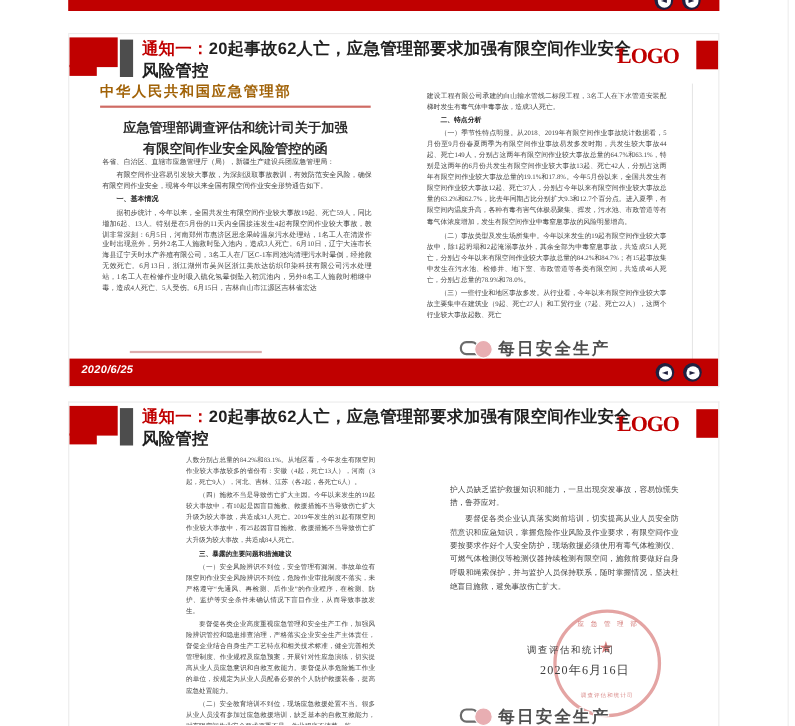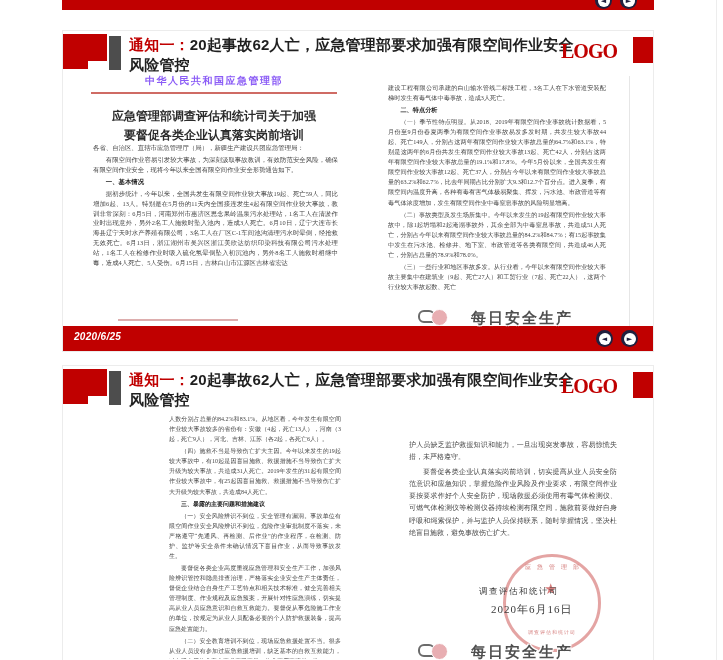--- a/index.html
+++ b/index.html
@@ -19,21 +19,21 @@
   #slide2 { top:365px; height:295px; border-bottom:none; }
 
   
   .hdr-red  { position:absolute; left:0; top:3px;  width:44px; height:27px; background:#c00000; }
   .hdr-red2 { position:absolute; left:0; top:28px; width:25px; height:10px; background:#c00000; }
   .hdr-gray { position:absolute; left:46px; top:5px; width:12px; height:34px; background:#4d4d4d; }
   .hdr-title { position:absolute; left:66px; top:4px; width:450px; font-size:15px; font-weight:bold; color:#1f1f1f; line-height:1.3; letter-spacing:0.2px; }
   .hdr-title .notice { color:#c00000; }
   .hdr-logo { position:absolute; left:498px; top:9px; width:68px; font-size:20px; font-weight:900; color:#c00000; font-family:Liberation Serif, serif; letter-spacing:-1px; }
   .hdr-sq { position:absolute; left:570px; top:6px; width:20px; height:26px; background:#c00000; }
-  .org { position:absolute; left:28px; top:43px; width:246px; text-align:center; font-size:10px; font-weight:bold; color:#8b5cf6; letter-spacing:1.5px; border-bottom:2px solid #cf6b64; padding-bottom:4px; font-family:"Liberation Serif","DejaVu Serif",serif; }
+  .org { position:absolute; left:28px; top:43px; width:246px; text-align:left; font-size:13px; font-weight:bold; color:#a16207; letter-spacing:1.5px; border-bottom:2px solid #cf6b64; padding-bottom:4px; font-family:"Liberation Serif","DejaVu Serif",serif; }
   .doctitle { position:absolute; left:28px; top:76px; width:246px; text-align:center; font-size:12px; font-weight:bold; color:#2b2b2b; line-height:1.6; font-family:"Liberation Serif","DejaVu Serif",serif; }
   .col { position:absolute; overflow:hidden; color:#454545; font-family:"Liberation Serif","DejaVu Serif",serif; }
   .col p { margin:0 0 2px 0; text-align:justify; }
   .ind { text-indent:2em; }
   .b { font-weight:bold; color:#222222; }
   #s1-left  { left:30px;  top:112px; width:245px; height:182px; font-size:6.4px; line-height:1.55; }
   #s1-right { left:325px; top:52px;  width:218px; height:243px; font-size:6.2px; line-height:1.62; }
   #s2-left  { left:106px; top:48px;  width:172px; height:245px; font-size:6px;   line-height:1.68; }
   #s2-right { left:346px; top:73px;  width:208px; height:125px; font-size:7px;   line-height:1.75; }
   .page-edge { position:absolute; left:566px; top:45px; height:252px; width:0; border-left:1px solid #e6e6e6; }
@@ -42,21 +42,21 @@
   
   .footer { position:absolute; left:0; bottom:0; width:100%; height:25px; background:#c00000; }
   .date { position:absolute; left:11px; top:5px; color:#ffffff; font-weight:bold; font-style:italic; font-size:10px; letter-spacing:0.3px; }
   .navs { position:absolute; left:533px; top:4px; display:flex; gap:8px; }
   .nav-btn { width:17px; height:17px; border-radius:50%; background:#20203f; display:flex; align-items:center; justify-content:center; cursor:pointer; }
   .nav-inner { width:12px; height:12px; border-radius:50%; background:#ffffff; color:#20203f; font-size:7px; line-height:12px; text-align:center; font-family:"DejaVu Sans",sans-serif; }
   .prev-strip { position:absolute; left:62px; top:0; width:592px; height:10px; background:#c00000; }
   .prev-strip .navs { top:-8px; }
 
   
-  .wm { position:absolute; display:flex; align-items:center; gap:21px; z-index:5; }
+  .wm { position:absolute; display:flex; gap:3px; z-index:5; }
   #wm1 { left:418px; top:308px; }
   #wm2 { left:418px; top:642px; }
   .wm-icon { position:relative; width:32px; height:20px; }
   .wm-bubble { position:absolute; left:0; top:2px; width:17px; height:13px; border:2px solid #6b6b6b; background:#ffffff; border-radius:6px 6px 1px 6px; }
   .wm-avatar { position:absolute; left:13px; top:1px; width:17px; height:17px; border-radius:50%; background:#e8aeb2; border:1px solid #ffffff; }
   .wm-text { font-size:15px; font-weight:bold; color:#4f4f4f; letter-spacing:2px;
              text-shadow:-1px -1px 0 #fff, 1px -1px 0 #fff, -1px 1px 0 #fff, 1px 1px 0 #fff; }
 
   
   .seal { position:absolute; left:440px; top:188px; width:98px; height:98px; border:3px solid rgba(206,90,88,0.55); border-radius:50%; }
@@ -86,21 +86,21 @@
   <div class="hdr-red"></div>
   <div class="hdr-red2"></div>
   <div class="hdr-gray"></div>
   <div class="hdr-title"><span class="notice">通知一：</span><span>20起事故62人亡，应急管理部要求加强有限空间作业安全风险管控</span></div>
   <div class="hdr-logo">LOGO</div>
   <div class="hdr-sq"></div>
 
   <div class="org">中华人民共和国应急管理部</div>
   <div class="doctitle">
     <div>应急管理部调查评估和统计司关于加强</div>
-    <div>要督促各类企业认真落实岗前培训</div>
+    <div>有限空间作业安全风险管控的函</div>
   </div>
 
   <div class="col" id="s1-left">
     <p>各省、自治区、直辖市应急管理厅（局），新疆生产建设兵团应急管理局：</p>
     <p class="ind">有限空间作业容易引发较大事故，为深刻汲取事故教训，有效防范安全风险，确保有限空间作业安全，现将今年以来全国有限空间作业安全形势通告如下。</p>
     <p class="ind b">一、基本情况</p>
     <p class="ind">据初步统计，今年以来，全国共发生有限空间作业较大事故19起、死亡59人，同比增加6起、13人。特别是在5月份的11天内全国接连发生4起有限空间作业较大事故，教训非常深刻：6月5日，河南郑州市惠济区思念果岭温泉污水处理站，1名工人在清淤作业时出现意外，另外2名工人施救时坠入池内，造成3人死亡。6月10日，辽宁大连市长海县辽宁天时水产养殖有限公司，3名工人在厂区C-1车间池沟清理污水时晕倒，经抢救无效死亡。6月13日，浙江湖州市吴兴区浙江美欣达纺织印染科技有限公司污水处理站，1名工人在检修作业时吸入硫化氢晕倒坠入初沉池内，另外8名工人施救时相继中毒，造成4人死亡、5人受伤。6月15日，吉林白山市江源区吉林省宏达</p>
   </div>
 
   <div class="col" id="s1-right">
@@ -146,21 +146,21 @@
   <div class="col" id="s2-left">
     <p>人数分别占总量的84.2%和83.1%。从地区看，今年发生有限空间作业较大事故较多的省份有：安徽（4起，死亡13人），河南（3起，死亡9人），河北、吉林、江苏（各2起，各死亡6人）。</p>
     <p class="ind">（四）施救不当是导致伤亡扩大主因。今年以来发生的19起较大事故中，有10起是因盲目施救、救援措施不当导致伤亡扩大升级为较大事故，共造成31人死亡。2019年发生的31起有限空间作业较大事故中，有25起因盲目施救、救援措施不当导致伤亡扩大升级为较大事故，共造成84人死亡。</p>
     <p class="ind b">三、暴露的主要问题和措施建议</p>
     <p class="ind">（一）安全风险辨识不到位，安全管理有漏洞。事故单位有限空间作业安全风险辨识不到位，危险作业审批制度不落实，未严格遵守“先通风、再检测、后作业”的作业程序，在检测、防护、监护等安全条件未确认情况下盲目作业，从而导致事故发生。</p>
     <p class="ind">要督促各类企业高度重视应急管理和安全生产工作，加强风险辨识管控和隐患排查治理，严格落实企业安全生产主体责任，督促企业结合自身生产工艺特点和相关技术标准，健全完善相关管理制度、作业规程及应急预案，开展针对性应急演练，切实提高从业人员应急意识和自救互救能力。要督促从事危险施工作业的单位，按规定为从业人员配备必要的个人防护救援装备，提高应急处置能力。</p>
     <p class="ind">（二）安全教育培训不到位，现场应急救援处置不当。很多从业人员没有参加过应急救援培训，缺乏基本的自救互救能力，对有限空间作业安全要求严重不足，作业程序不清楚，监</p>
   </div>
 
   <div class="col" id="s2-right">
-    <p>护人员缺乏监护救援知识和能力，一旦出现突发事故，容易惊慌失措，未严格遵守。</p>
+    <p>护人员缺乏监护救援知识和能力，一旦出现突发事故，容易惊慌失措，鲁莽应对。</p>
     <p class="ind">要督促各类企业认真落实岗前培训，切实提高从业人员安全防范意识和应急知识，掌握危险作业风险及作业要求，有限空间作业要按要求作好个人安全防护，现场救援必须使用有毒气体检测仪、可燃气体检测仪等检测仪器持续检测有限空间，施救前要做好自身呼吸和绳索保护，并与监护人员保持联系，随时掌握情况，坚决杜绝盲目施救，避免事故伤亡扩大。</p>
   </div>
 
   <div class="seal"></div>
   <div class="seal-arc">应急管理部</div>
   <div class="seal-star">★</div>
   <div class="seal-dept">调查评估和统计司</div>
   <div class="seal-date">2020年6月16日</div>
   <div class="seal-bottom">调查评估和统计司</div>
 </div>

